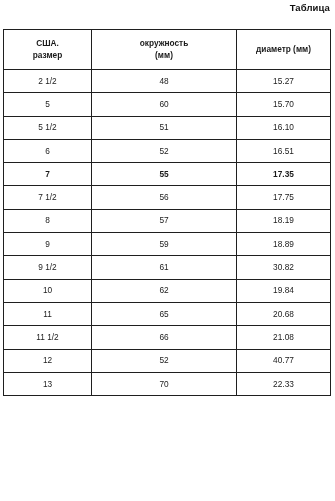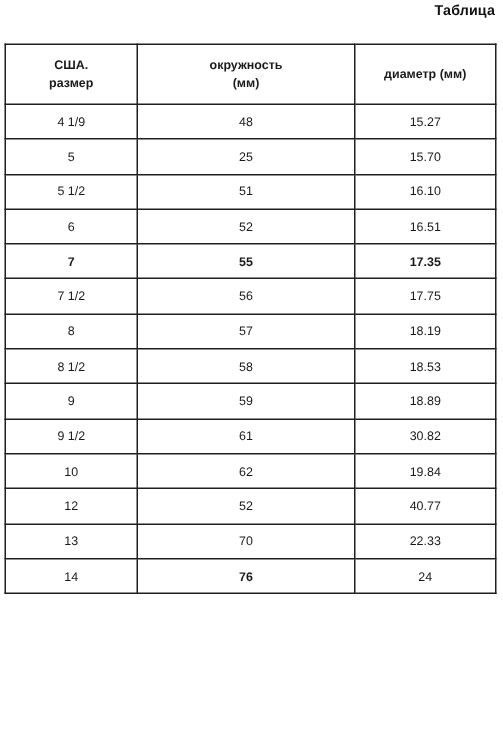--- a/index.html
+++ b/index.html
@@ -100,27 +100,27 @@
             <span class="hdr-line">окружность</span>
             <span class="hdr-line">(мм)</span>
           </th>
           <th>
             <span class="hdr-line">диаметр (мм)</span>
           </th>
         </tr>
       </thead>
       <tbody id="table-body">
           <tr>
-            <td>4 1/9</td>
+            <td>2 1/2</td>
             <td>48</td>
             <td>15.27</td>
           </tr>
           <tr>
             <td>5</td>
-            <td>25</td>
+            <td>60</td>
             <td>15.70</td>
           </tr>
           <tr>
             <td>5 1/2</td>
             <td>51</td>
             <td>16.10</td>
           </tr>
           <tr>
             <td>6</td>
             <td>52</td>
@@ -135,51 +135,51 @@
             <td>7 1/2</td>
             <td>56</td>
             <td>17.75</td>
           </tr>
           <tr>
             <td>8</td>
             <td>57</td>
             <td>18.19</td>
           </tr>
           <tr>
-            <td>8 1/2</td>
-            <td>58</td>
-            <td>18.53</td>
-          </tr>
-          <tr>
             <td>9</td>
             <td>59</td>
             <td>18.89</td>
           </tr>
           <tr>
             <td>9 1/2</td>
             <td>61</td>
             <td>30.82</td>
           </tr>
           <tr>
             <td>10</td>
             <td>62</td>
             <td>19.84</td>
           </tr>
           <tr>
+            <td>11</td>
+            <td>65</td>
+            <td>20.68</td>
+          </tr>
+          <tr>
+            <td>11 1/2</td>
+            <td>66</td>
+            <td>21.08</td>
+          </tr>
+          <tr>
             <td>12</td>
             <td>52</td>
             <td>40.77</td>
           </tr>
           <tr>
             <td>13</td>
             <td>70</td>
             <td>22.33</td>
           </tr>
-          <tr>
-            <td>14</td>
-            <td class="bold">76</td>
-            <td>24</td>
-          </tr>
         </tbody>
     </table>
   </div>
 
 </div>
 
 </body></html>

